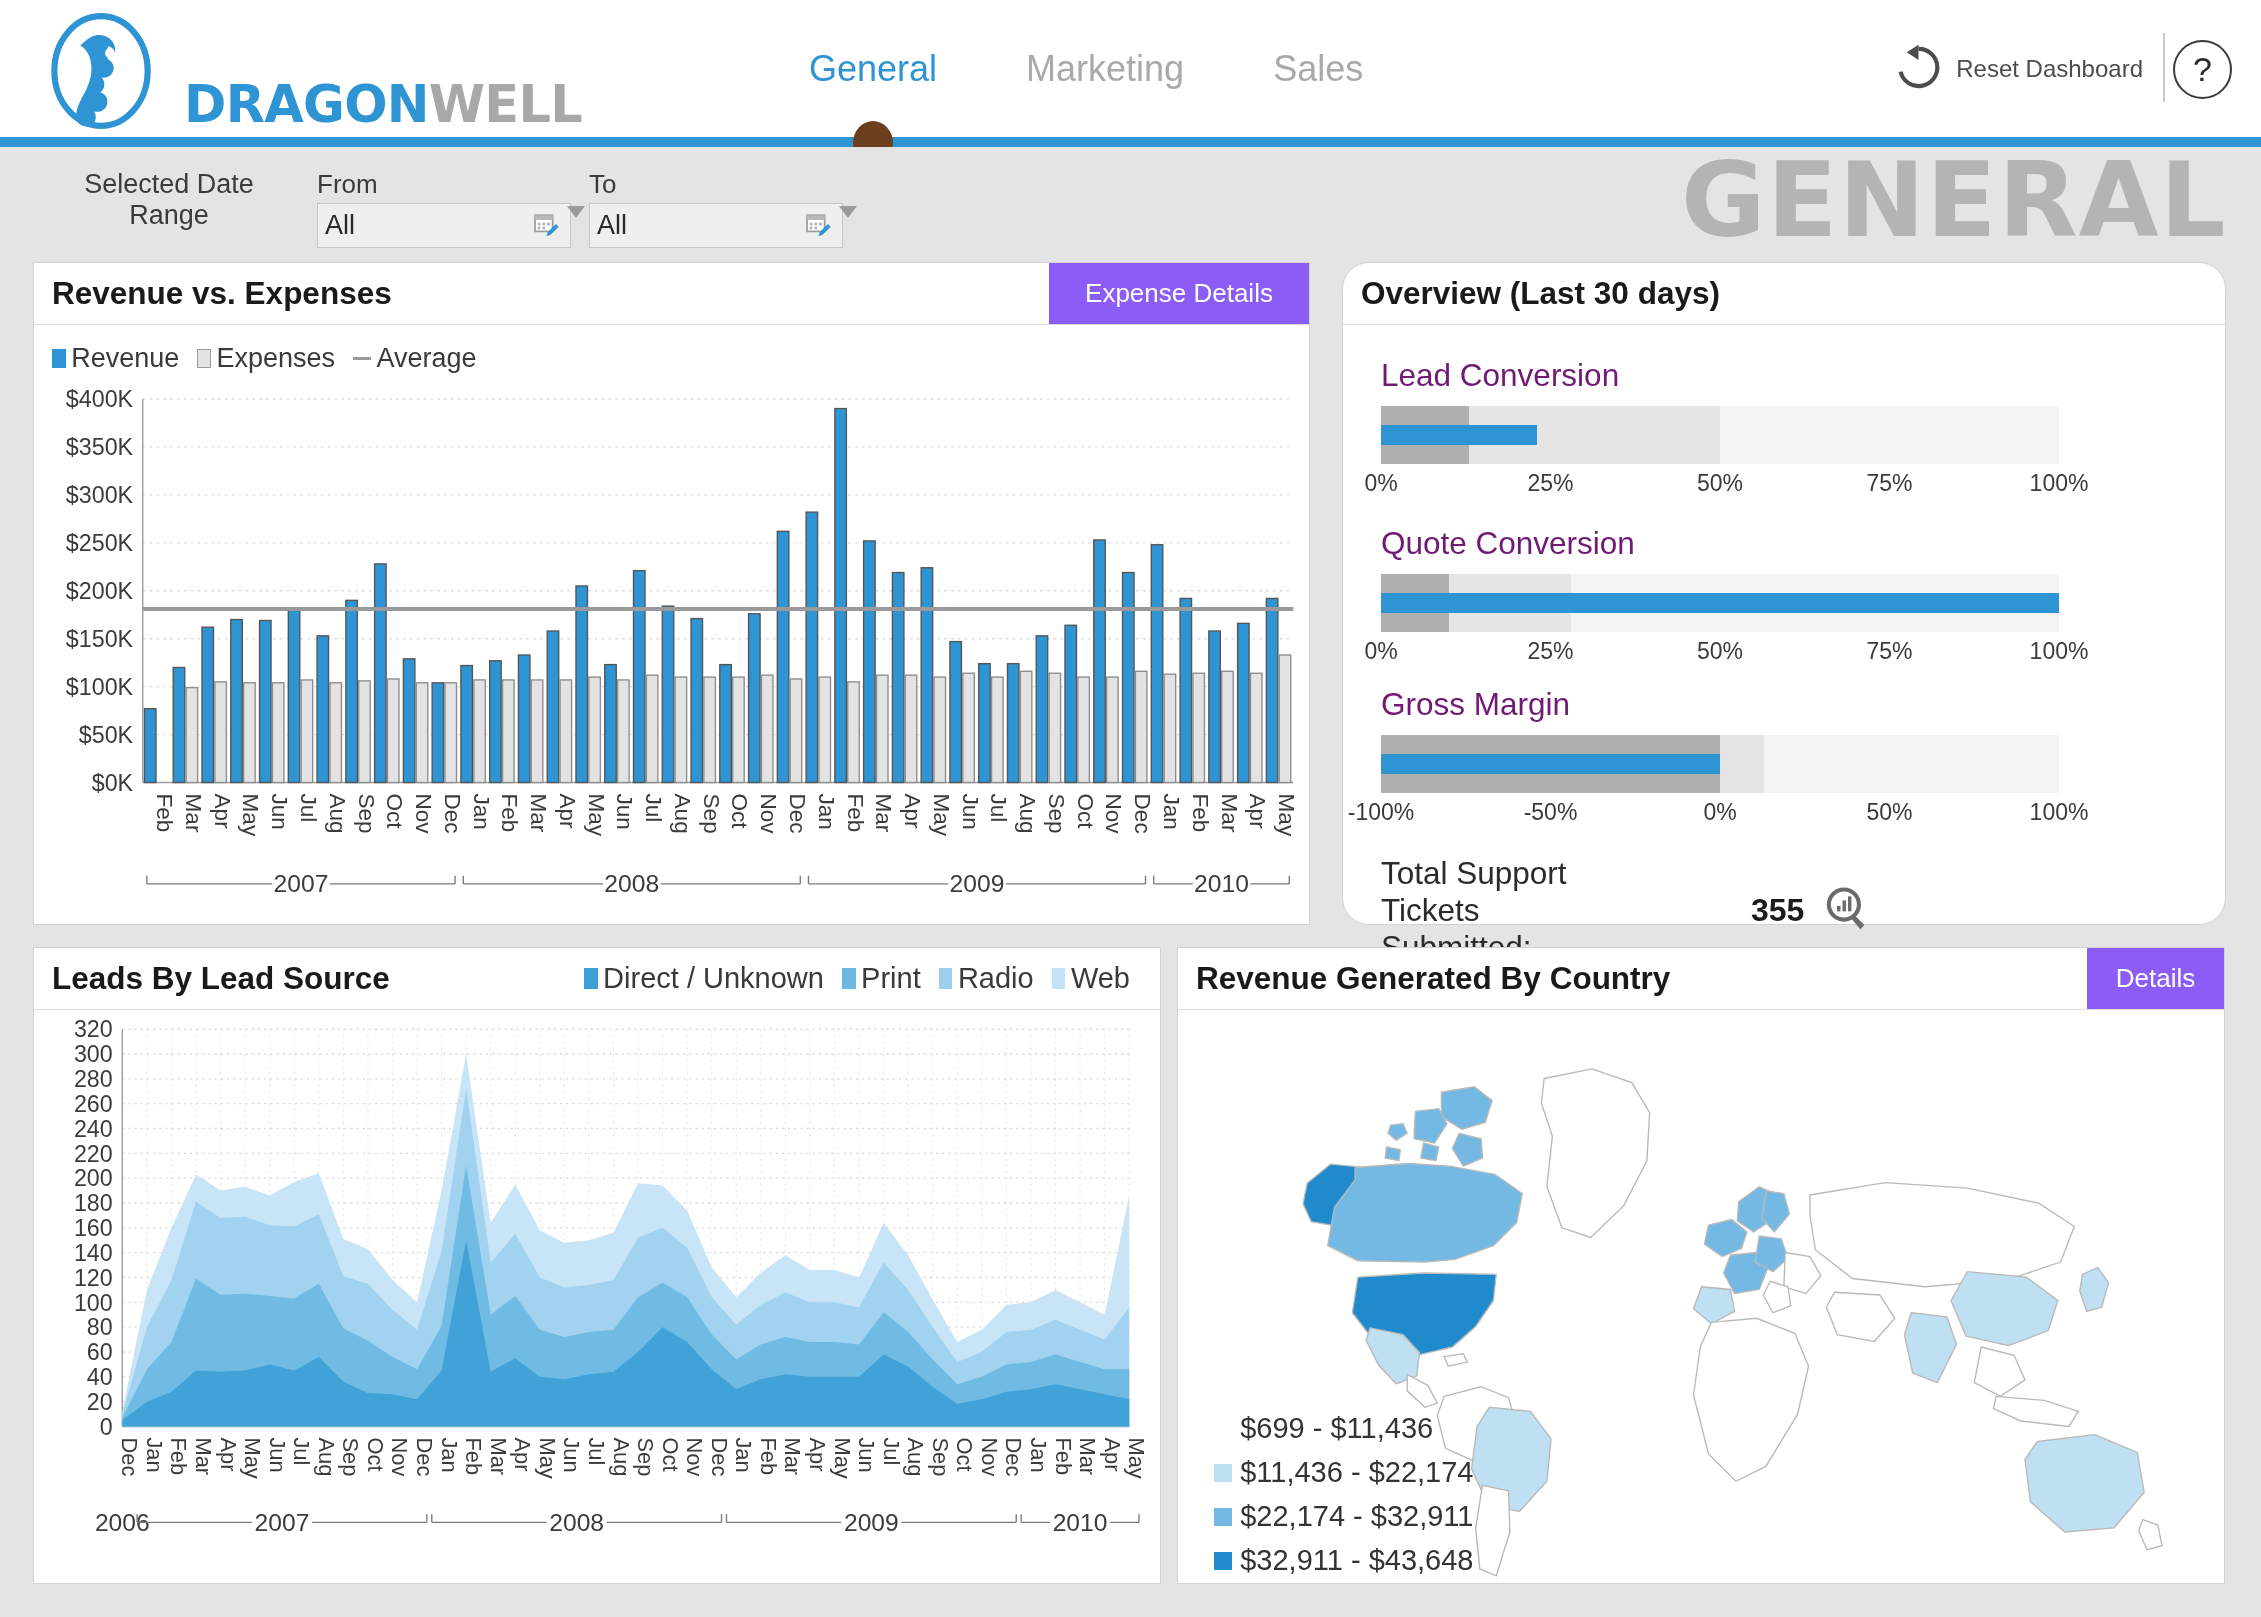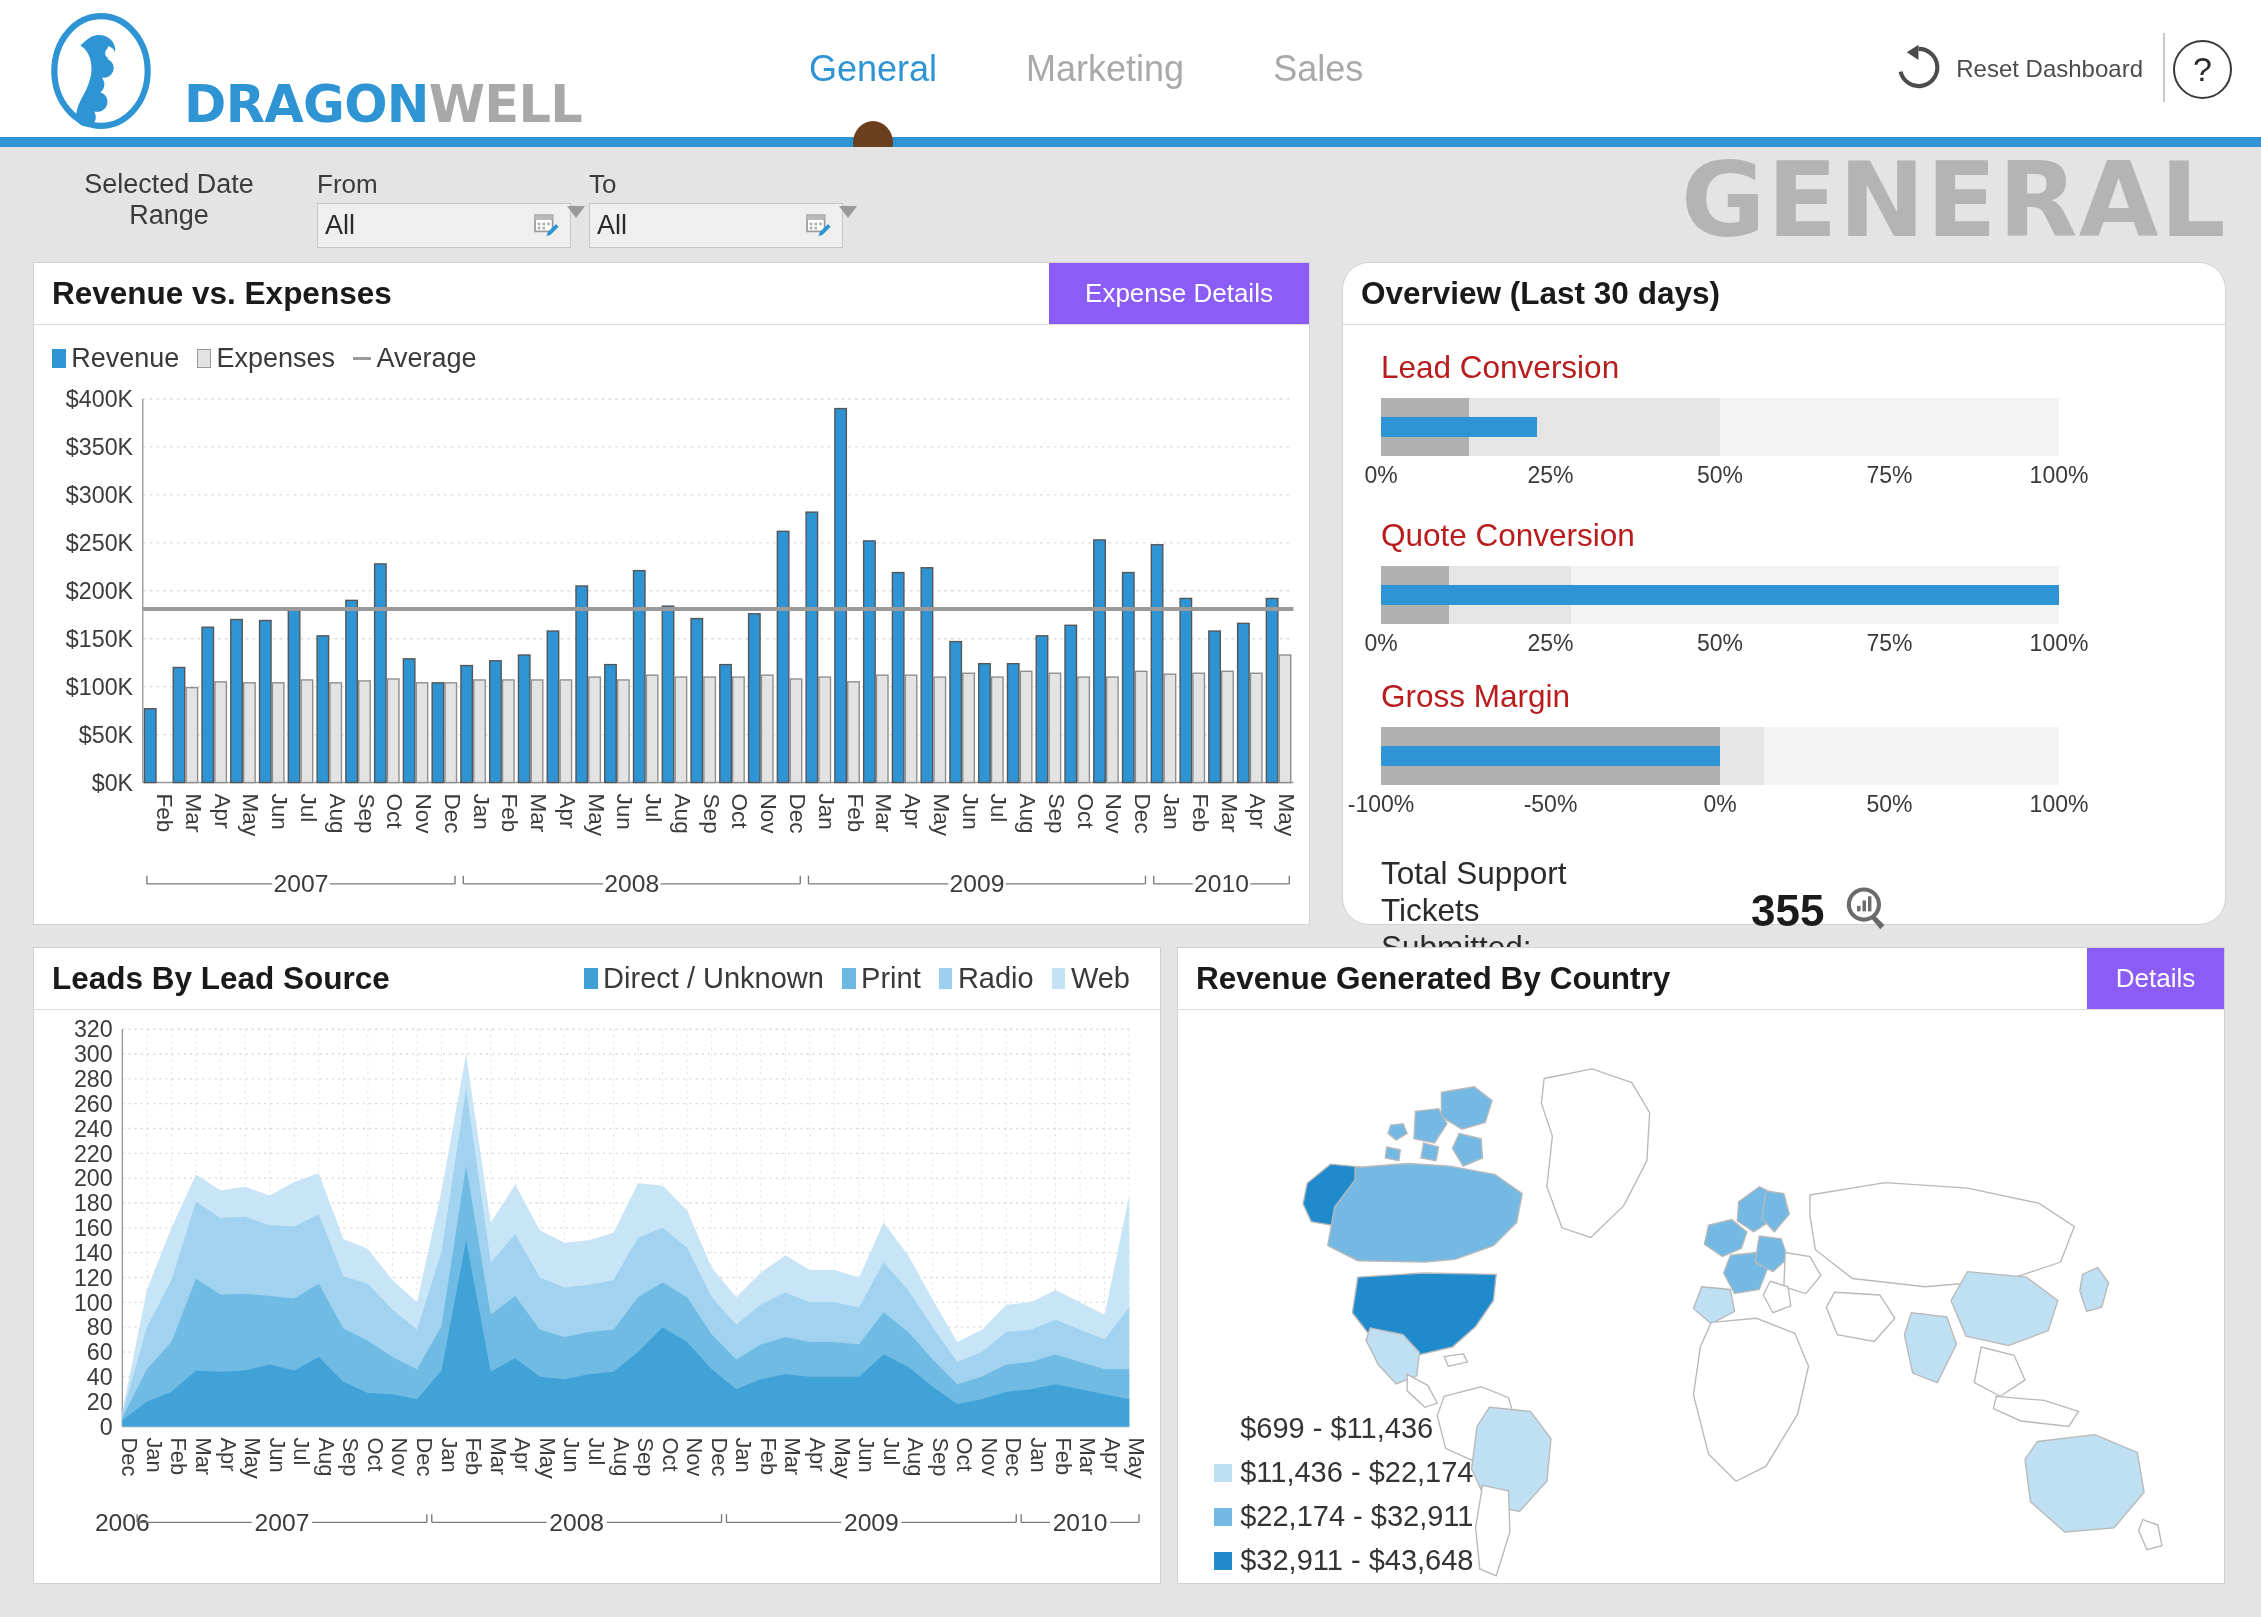--- a/index.html
+++ b/index.html
@@ -82,32 +82,32 @@
   .ct-box .v { font-size: 29px; color: #2a2a2a; }
   .ct-box .tri { position:absolute; right: 9.6px; top: 50%; transform: translateY(-50%);
     width:0;height:0;border-left:6.9px solid transparent;border-right:6.9px solid transparent;border-top:9px solid #777; }
 
   #bars-svg { position: absolute; left: 33px; top: 262px; }
   #area-svg { position: absolute; left: 33px; top: 947px; }
   #map-svg  { position: absolute; left: 1177px; top: 947px; }
 
   
   .bullet-block { position: absolute; }
-  .bullet-label { font-size: 31.5px; color: #b91c1c; margin-bottom: 12.3px; }
+  .bullet-label { font-size: 31.5px; color: #701a75; margin-bottom: 12.3px; margin-top: 8px; }
   .bullet-track { position: relative; width: 678px; height: 58px; }
   .bt-range3 { position:absolute; left:0; top:0; width:100%; height:100%; background:#f4f4f4; }
   .bt-range2 { position:absolute; left:0; top:0; height:100%; background:#e5e5e5; }
   .bt-range1 { position:absolute; left:0; top:0; height:100%; background:#b0b0b0; }
   .bt-measure { position:absolute; height:20.6px; top:18.5px; background:#2f94d3; }
   .bt-ticks { position: relative; width: 678px; height: 30px; margin-top: 4.1px; }
   .bt-tick { position: absolute; font-size: 23px; color: #3a3a3a; transform: translateX(-50%); top: 1.4px; }
 
   .tickets-row { position: absolute; left: 1381px; top: 855px; display: flex; align-items: center; width: 795px; }
   .tickets-lbl { font-size: 31.5px; color: #2b2b2b; line-height: 1.18; width: 288px; }
-  .tickets-num { font-size: 44px; font-weight: bold; color: #1b1b1b; margin-left: 82px; }
+  .tickets-num { font-size: 32px; font-weight: bold; color: #1b1b1b; margin-left: 82px; }
   .tickets-icon { margin-left: 18px; cursor: pointer; }
 
   
   .leads-legend { position: absolute; right: 23px; top: 962px; display: flex; align-items: center; gap: 18px; }
   .ll { display:flex; align-items:center; gap:5.5px; font-size: 29px; color:#3a3a3a; white-space:nowrap;}
   .ll .sq { width: 13.7px; height: 20.6px; display:inline-block; }
 
   
   .map-legend { position: absolute; left: 1214px; top: 1412px; }
   .ml-row { display:flex; align-items:center; gap: 8.2px; font-size: 29px; color:#333; margin-bottom: 11px; white-space:nowrap;}

